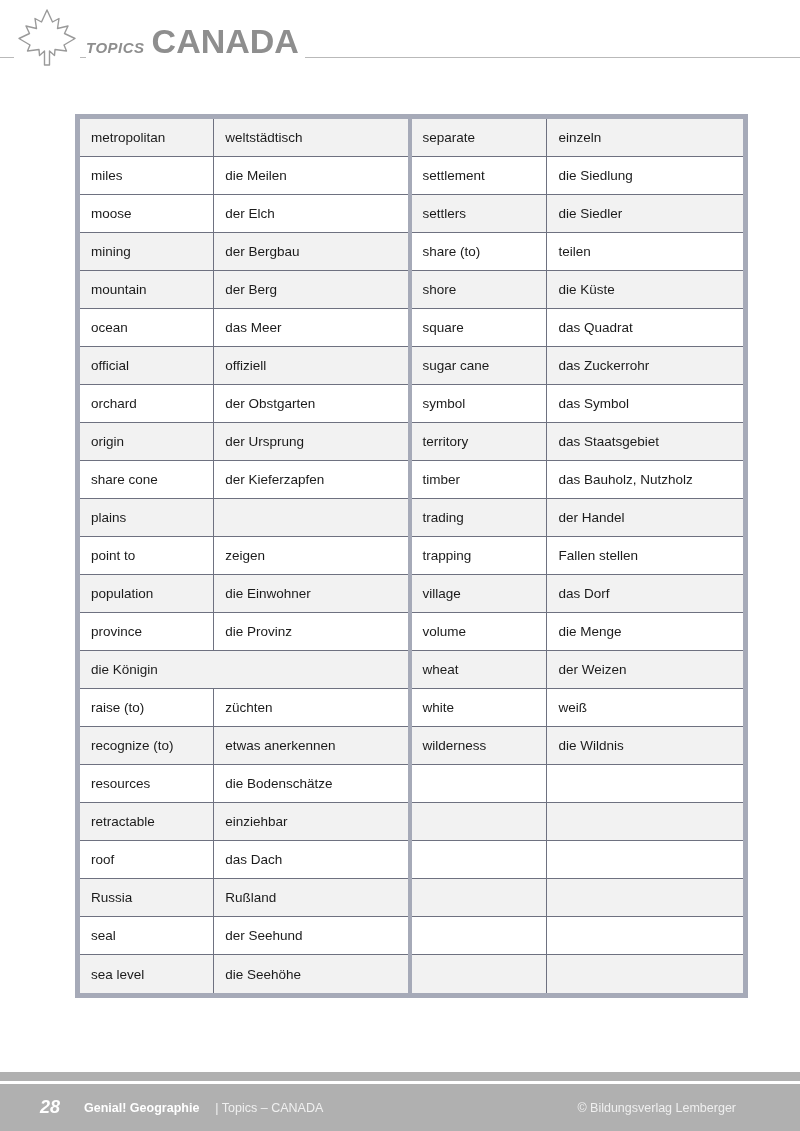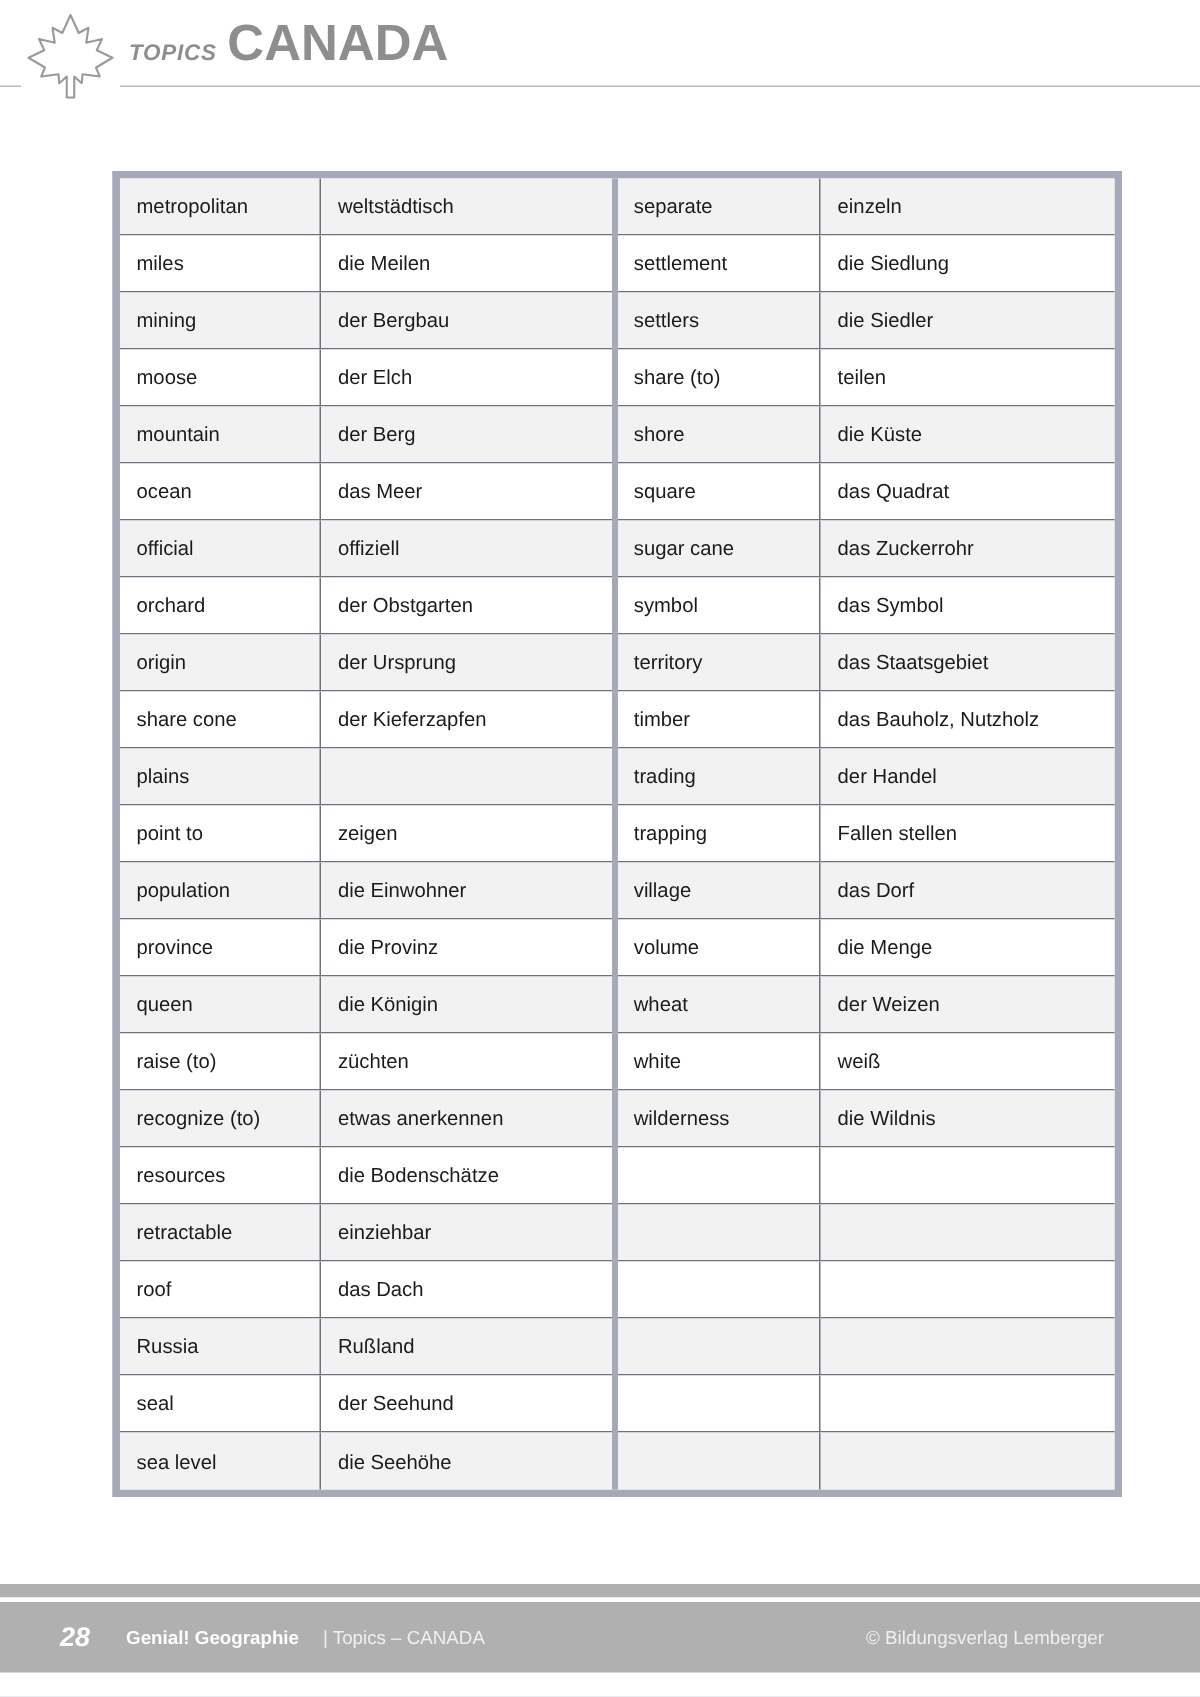--- a/index.html
+++ b/index.html
@@ -34,21 +34,21 @@
   }
   .leaf-bg {
     position: absolute;
     left: 14px; top: 6px;
     width: 66px; height: 54px;
     background: #ffffff;
     z-index: 1;
   }
   .title-block {
     position: absolute;
-    left: 86px; top: 12px;
+    left: 86px; top: 24px;
     z-index: 2;
     background: #ffffff;
     padding-right: 6px;
     display: flex;
     align-items: baseline;
   }
   .title-topics {
     font-size: 15px;
     font-weight: bold;
     font-style: italic;
@@ -96,21 +96,21 @@
     color: #1b1b1b;
     overflow: hidden;
     white-space: nowrap;
   }
   .cell.term { width: 41%; border-right: 1px solid #6e7180; }
   .cell.trans { width: 59%; }
 
   
   .footer {
     position: absolute;
-    left: 0; bottom: 16px;
+    left: 0; bottom: 0;
     width: 724px;
   }
   .footer-bar-top {
     height: 9px;
     background: #b0b0b0;
     width: 800px;
   }
   .footer-gap {
     height: 3px;
     background: #ffffff;
@@ -167,28 +167,28 @@
 <div class="table-wrap">
   <div class="half left" id="left-half">
       <div class="row shaded">
         <div class="cell term">metropolitan</div>
         <div class="cell trans">weltstädtisch</div>
       </div>
       <div class="row plain">
         <div class="cell term">miles</div>
         <div class="cell trans">die Meilen</div>
       </div>
+      <div class="row plain">
+        <div class="cell term">moose</div>
+        <div class="cell trans">der Elch</div>
+      </div>
       <div class="row shaded">
         <div class="cell term">mining</div>
         <div class="cell trans">der Bergbau</div>
       </div>
-      <div class="row plain">
-        <div class="cell term">moose</div>
-        <div class="cell trans">der Elch</div>
-      </div>
       <div class="row shaded">
         <div class="cell term">mountain</div>
         <div class="cell trans">der Berg</div>
       </div>
       <div class="row plain">
         <div class="cell term">ocean</div>
         <div class="cell trans">das Meer</div>
       </div>
       <div class="row shaded">
         <div class="cell term">official</div>
@@ -215,21 +215,20 @@
       </div>
       <div class="row shaded">
         <div class="cell term">population</div>
         <div class="cell trans">die Einwohner</div>
       </div>
       <div class="row plain">
         <div class="cell term">province</div>
         <div class="cell trans">die Provinz</div>
       </div>
       <div class="row shaded">
-        <div class="cell term">queen</div>
         <div class="cell trans">die Königin</div>
       </div>
       <div class="row plain">
         <div class="cell term">raise (to)</div>
         <div class="cell trans">züchten</div>
       </div>
       <div class="row shaded">
         <div class="cell term">recognize (to)</div>
         <div class="cell trans">etwas anerkennen</div>
       </div>

